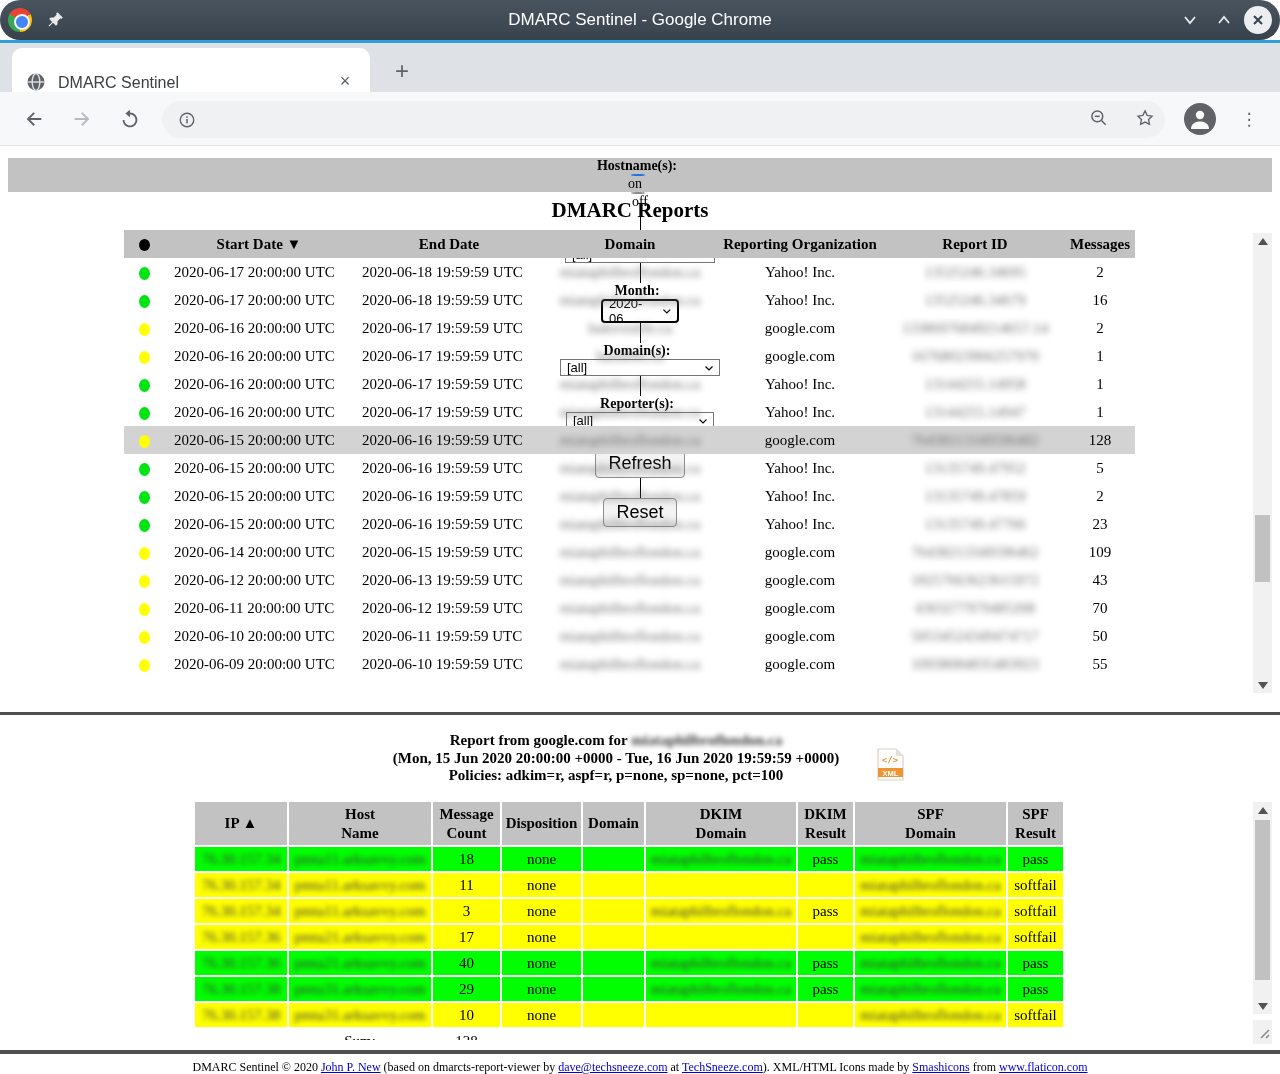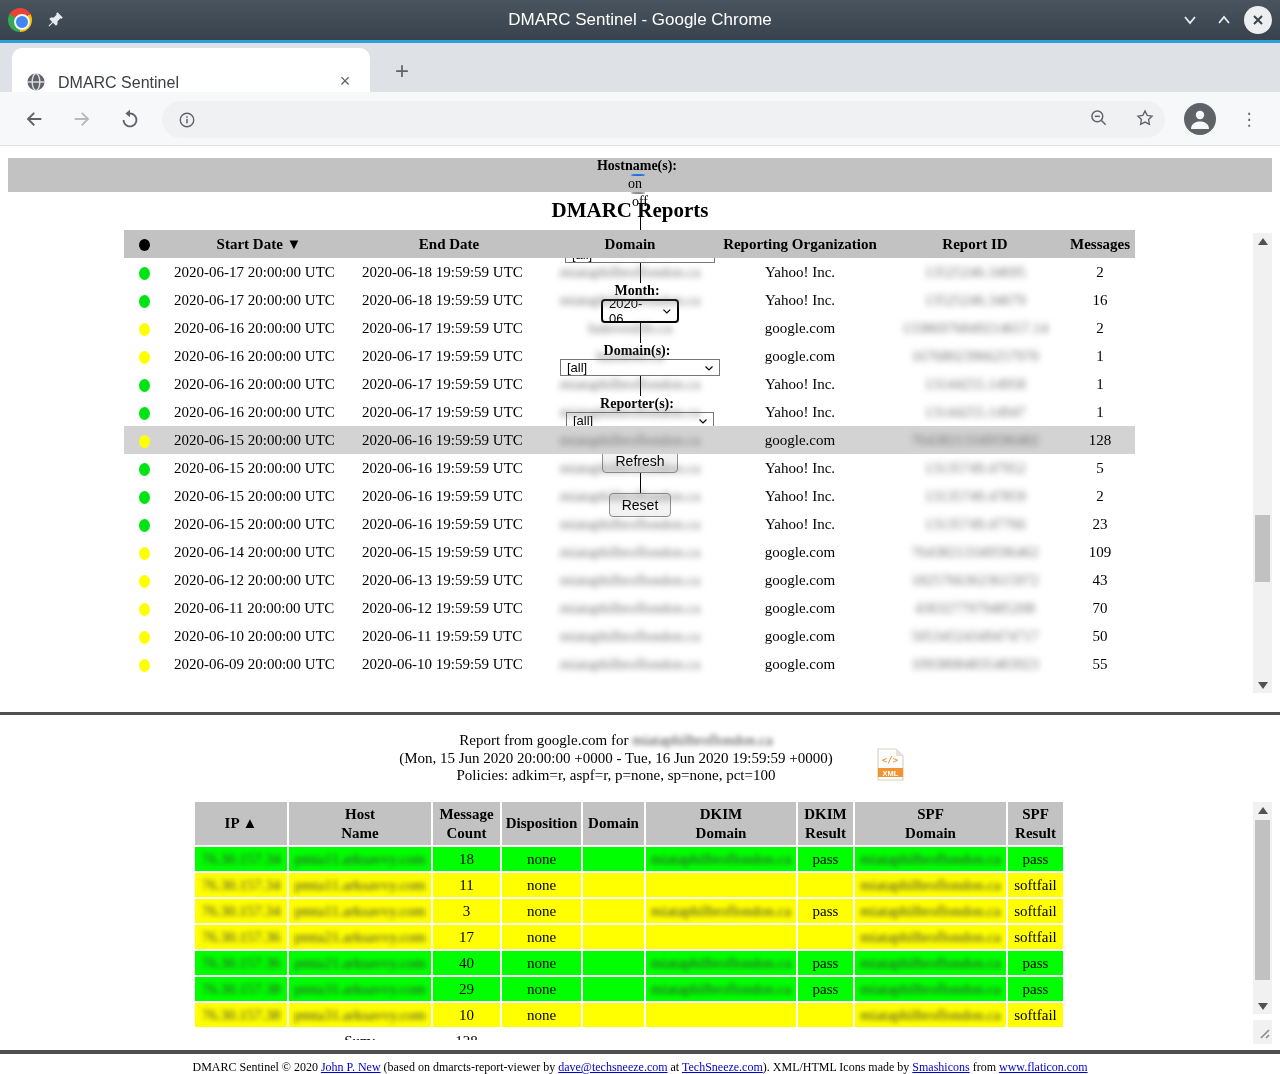--- a/index.html
+++ b/index.html
@@ -5,21 +5,21 @@
   * { box-sizing: border-box; margin: 0; padding: 0; }
   html,body { width:1280px; height:1074px; }
   body {
     position: relative; background:#fff; overflow:hidden;
     font-family:"Liberation Serif","DejaVu Serif",serif; color:#000;
   }
 
   
   .titlebar { position:absolute; top:0; left:0; width:1280px; height:40px;
     background:linear-gradient(#49545e,#38424c); display:flex; align-items:center;
-    font-family:"Liberation Sans","DejaVu Sans",sans-serif; }
+    font-family:"Liberation Sans","DejaVu Sans",sans-serif;border-radius:20px; }
   .titlebar .win-title { position:absolute; left:0; right:0; text-align:center;
     color:#fff; font-size:17px; }
   .chrome-logo { position:absolute; left:8px; top:8px; width:24px; height:24px; border-radius:50%;
     background:conic-gradient(from -60deg,#ea4335 0 120deg,#fbbc05 0 240deg,#34a853 0 360deg); }
   .chrome-logo::after { content:""; position:absolute; left:6px; top:6px; width:12px; height:12px;
     border-radius:50%; background:#4285f4; border:2px solid #f1f3f4; }
   .pin-icon { position:absolute; left:47px; top:10px; width:18px; height:18px; }
   .win-btn { position:absolute; top:6px; width:28px; height:28px; display:flex;
     align-items:center; justify-content:center; color:#e8eaed; }
   .win-min { right:76px; } .win-max { right:42px; }
@@ -61,21 +61,21 @@
   .filterbar .lbl { font-weight:bold; margin-right:6px; white-space:nowrap; }
   .filterbar .sep { width:1px; height:20px; background:#000; margin:0 11px; flex:none; }
   .radio { display:inline-block; width:14px; height:14px; border-radius:50%; background:#fff;
     border:1px solid #8a8a8a; vertical-align:-3px; margin-right:5px; position:relative; }
   .radio.checked { border-color:#1f6fe0; background:#2b7de9; box-shadow:inset 0 0 0 2px #bcd7ff; }
   .fsel { background:#fff; border:1px solid #767676; height:22px; display:inline-flex;
     align-items:center; padding:0 4px 0 6px; font-family:"Liberation Sans",sans-serif;
     font-size:13px; justify-content:space-between; }
   .fsel.focus { border:2px solid #000; border-radius:4px; height:24px; }
   .fsel .chev { margin-left:6px; }
-  .fbtn { font-family:"Liberation Sans",sans-serif; font-size:14px; background:#f3f3f3;
+  .fbtn { font-family:"Liberation Sans",sans-serif; font-size:18px; background:#f3f3f3;
     border:1px solid #8f8f8f; border-radius:4px; padding:3px 12px; }
 
   
   .page-title { position:absolute; top:198px; left:0; width:1260px; text-align:center;
     font-size:21px; font-weight:bold; }
   .reports-wrap { position:absolute; top:230px; left:124px; width:1011px; }
   table.reports { border-collapse:collapse; width:1011px; table-layout:fixed; }
   table.reports th { background:#c2c2c2; height:28px; font-size:15px; font-weight:bold; text-align:center; }
   table.reports td { height:28px; font-size:15px; text-align:center; white-space:nowrap; overflow:hidden; }
   table.reports td.c-start, table.reports td.c-end { text-align:left; padding-left:9px; }
@@ -85,21 +85,21 @@
   .dot.black { background:#000; width:11px; height:12px; }
   .redact { filter:blur(3px); color:#6e6e6e; }
   .redact2 { filter:blur(2.6px); color:#3a3a3a; }
 
   
   .rule1 { position:absolute; top:712px; left:0; width:1280px; height:3px; background:#4f4f4f; }
   .rule2 { position:absolute; top:1050px; left:0; width:1280px; height:4px; background:#4f4f4f; }
 
   
   .detail-head { position:absolute; top:732px; left:0; width:1232px; text-align:center;
-    font-weight:normal; font-size:15px; line-height:17.5px; }
+    font-weight:bold; font-size:15px; line-height:17.5px; }
   .xml-icon { position:absolute; left:877px; top:748px; }
   .detail-wrap { position:absolute; top:800px; left:193px; width:880px; height:240px; overflow:hidden; }
   table.detail { border-collapse:separate; border-spacing:2px; table-layout:fixed; }
   table.detail th { background:#c2c2c2; font-size:15px; font-weight:bold; text-align:center;
     height:43px; line-height:19px; padding:0 2px; }
   table.detail td { height:24px; font-size:15px; text-align:center; white-space:nowrap; overflow:hidden; }
   table.detail tr.green td { background:#00ff00; }
   table.detail tr.yellow td { background:#ffff00; }
   table.detail tr.sumrow td { background:#fff; font-size:15px; }
 

